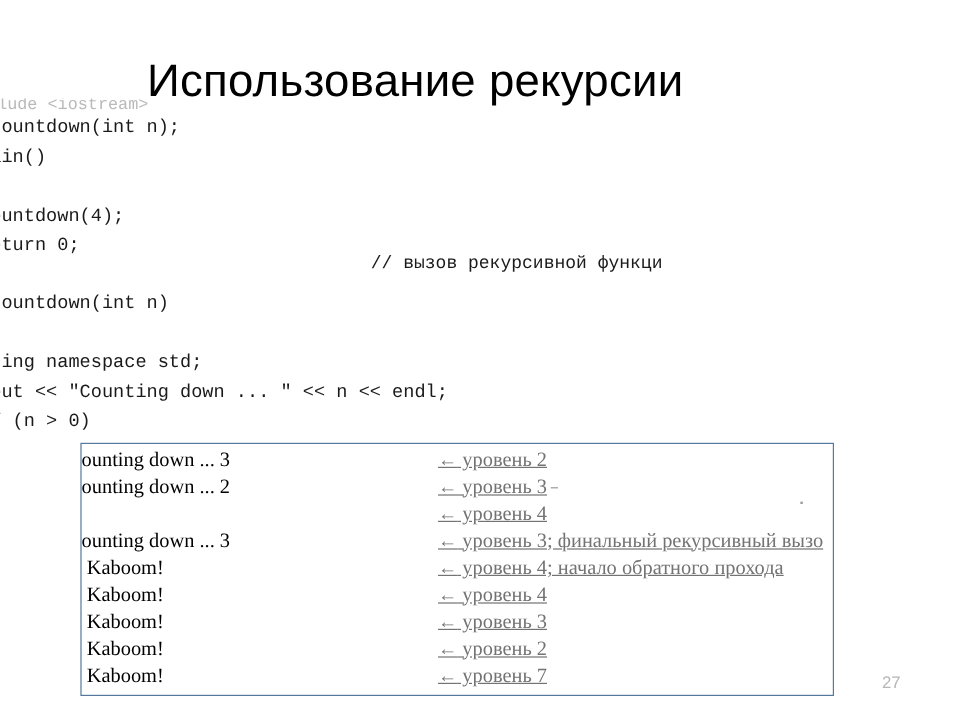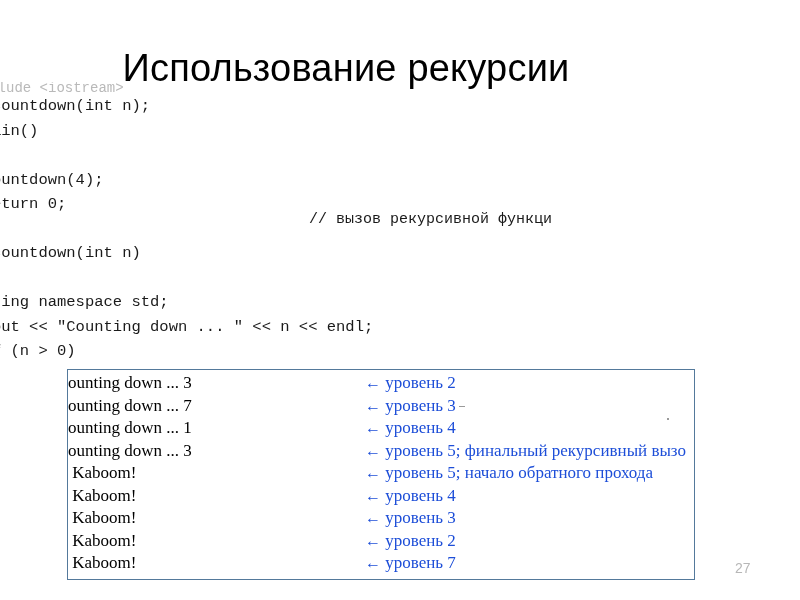--- a/index.html
+++ b/index.html
@@ -106,22 +106,23 @@
     font-size: 17px;
     color: #000000;
     white-space: pre;
   }
   .out-right {
     position: absolute;
     left: 315px;
     top: 0;
     font-family: "Liberation Serif", serif;
     font-size: 17px;
-    color: #1d4ed8;
-    white-space: pre;
+    color: #737373;
+    white-space: pre;
+    text-decoration: underline;
   }
   .out-arrow {
     font-family: "Liberation Serif", serif;
     font-size: 16px;
   }
 
   
   .artifact {
     position: absolute;
     background: #9a9a9a;
@@ -150,34 +151,33 @@
     <div id="code-block"><div class="code-line faded"><span>#include &lt;iostream&gt;</span></div><div class="code-line"><span>id countdown(int n);</span></div><div class="code-line"><span>t main()</span></div><div class="code-line"><span></span></div><div class="code-line"><span>  countdown(4);</span><span class="code-comment">// вызов рекурсивной функци</span></div><div class="code-line"><span>  return 0;</span></div><div class="code-line"><span></span></div><div class="code-line"><span>id countdown(int n)</span></div><div class="code-line"><span></span></div><div class="code-line"><span>  using namespace std;</span></div><div class="code-line"><span>  cout &lt;&lt; "Counting down ... " &lt;&lt; n &lt;&lt; endl;</span></div><div class="code-line"><span>  if (n &gt; 0)</span></div><div class="code-line"><span>      countdown(n-1);</span><span class="code-comment">// функция вызывает сама се</span></div></div>
   </div>
 
   <div id="output-box">
     <div id="output-inner">
         <div class="out-row">
           <span class="out-left">ounting down ... 3</span>
           <span class="out-right"><span class="out-arrow">←</span><span> уровень 2</span></span>
         </div>
         <div class="out-row">
-          <span class="out-left">ounting down ... 7</span>
+          <span class="out-left">ounting down ... 2</span>
           <span class="out-right"><span class="out-arrow">←</span><span> уровень 3</span></span>
         </div>
         <div class="out-row">
-          <span class="out-left">ounting down ... 1</span>
           <span class="out-right"><span class="out-arrow">←</span><span> уровень 4</span></span>
         </div>
         <div class="out-row">
           <span class="out-left">ounting down ... 3</span>
-          <span class="out-right"><span class="out-arrow">←</span><span> уровень 5; финальный рекурсивный вызо</span></span>
-        </div>
-        <div class="out-row">
-          <span class="out-left"> Kaboom!</span>
-          <span class="out-right"><span class="out-arrow">←</span><span> уровень 5; начало обратного прохода</span></span>
+          <span class="out-right"><span class="out-arrow">←</span><span> уровень 3; финальный рекурсивный вызо</span></span>
+        </div>
+        <div class="out-row">
+          <span class="out-left"> Kaboom!</span>
+          <span class="out-right"><span class="out-arrow">←</span><span> уровень 4; начало обратного прохода</span></span>
         </div>
         <div class="out-row">
           <span class="out-left"> Kaboom!</span>
           <span class="out-right"><span class="out-arrow">←</span><span> уровень 4</span></span>
         </div>
         <div class="out-row">
           <span class="out-left"> Kaboom!</span>
           <span class="out-right"><span class="out-arrow">←</span><span> уровень 3</span></span>
         </div>
         <div class="out-row">

